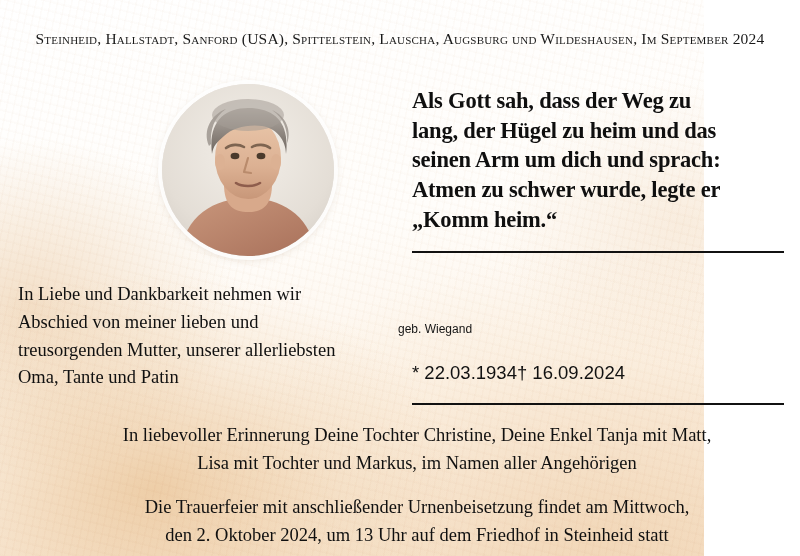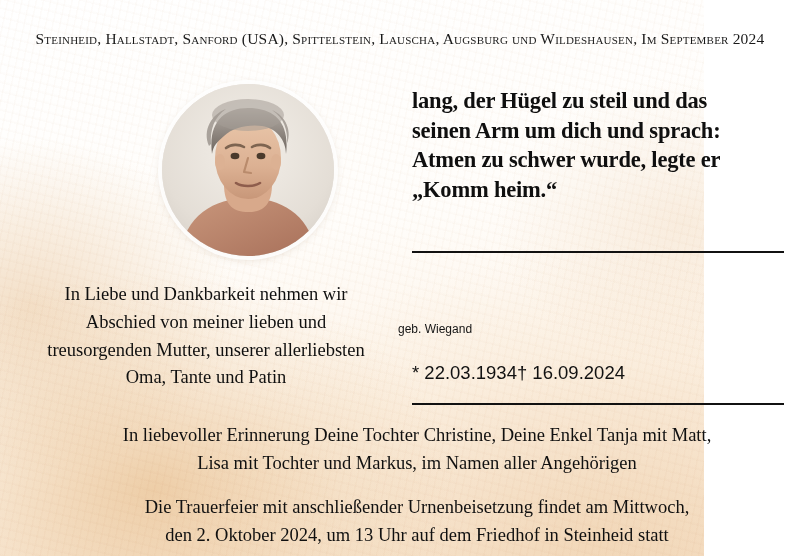--- a/index.html
+++ b/index.html
@@ -113,21 +113,21 @@
     font-family: "Liberation Sans", sans-serif;
     font-size: 18.5px;
     color: #111111;
     display: flex;
   }
   .left-text {
     position: absolute;
     top: 281px;
     left: 18px;
     width: 376px;
-    text-align: center;
+    text-align: left;
     font-family: "Liberation Serif", serif;
     font-size: 18.5px;
     line-height: 1.5;
     color: #101010;
   }
   .bottom-block {
     position: absolute;
     top: 421px;
     left: 17px;
     width: 800px;
@@ -189,21 +189,22 @@
         <ellipse cx="99" cy="72" rx="4.4" ry="3.2" fill="#4a3a2c"></ellipse>
         <path d="M86 74 L82 88 L89 89" stroke="#b98b6c" stroke-width="2.2" fill="none" stroke-linecap="round" stroke-linejoin="round"></path>
         <path d="M74 99 C80 103 92 103 98 99" stroke="#8e5d4c" stroke-width="2.6" fill="none" stroke-linecap="round"></path>
         <ellipse cx="58" cy="78" rx="5" ry="8" fill="#dcb193"></ellipse>
         <ellipse cx="114" cy="78" rx="5" ry="8" fill="#dcb193"></ellipse>
       </svg>
     </div>
   </div>
 
   <div class="quote">
-    <span class="para-line">lang, der Hügel zu steil und das</span>
+    <span class="para-line">Als Gott sah, dass der Weg zu</span>
+    <span class="para-line">lang, der Hügel zu heim und das</span>
     <span class="para-line">seinen Arm um dich und sprach:</span>
     <span class="para-line">Atmen zu schwer wurde, legte er</span>
     <span class="para-line">„Komm heim.“</span>
   </div>
 
   <div class="rule rule-top"></div>
 
   <div class="maiden">geb. Wiegand</div>
 
   <div class="dates">

